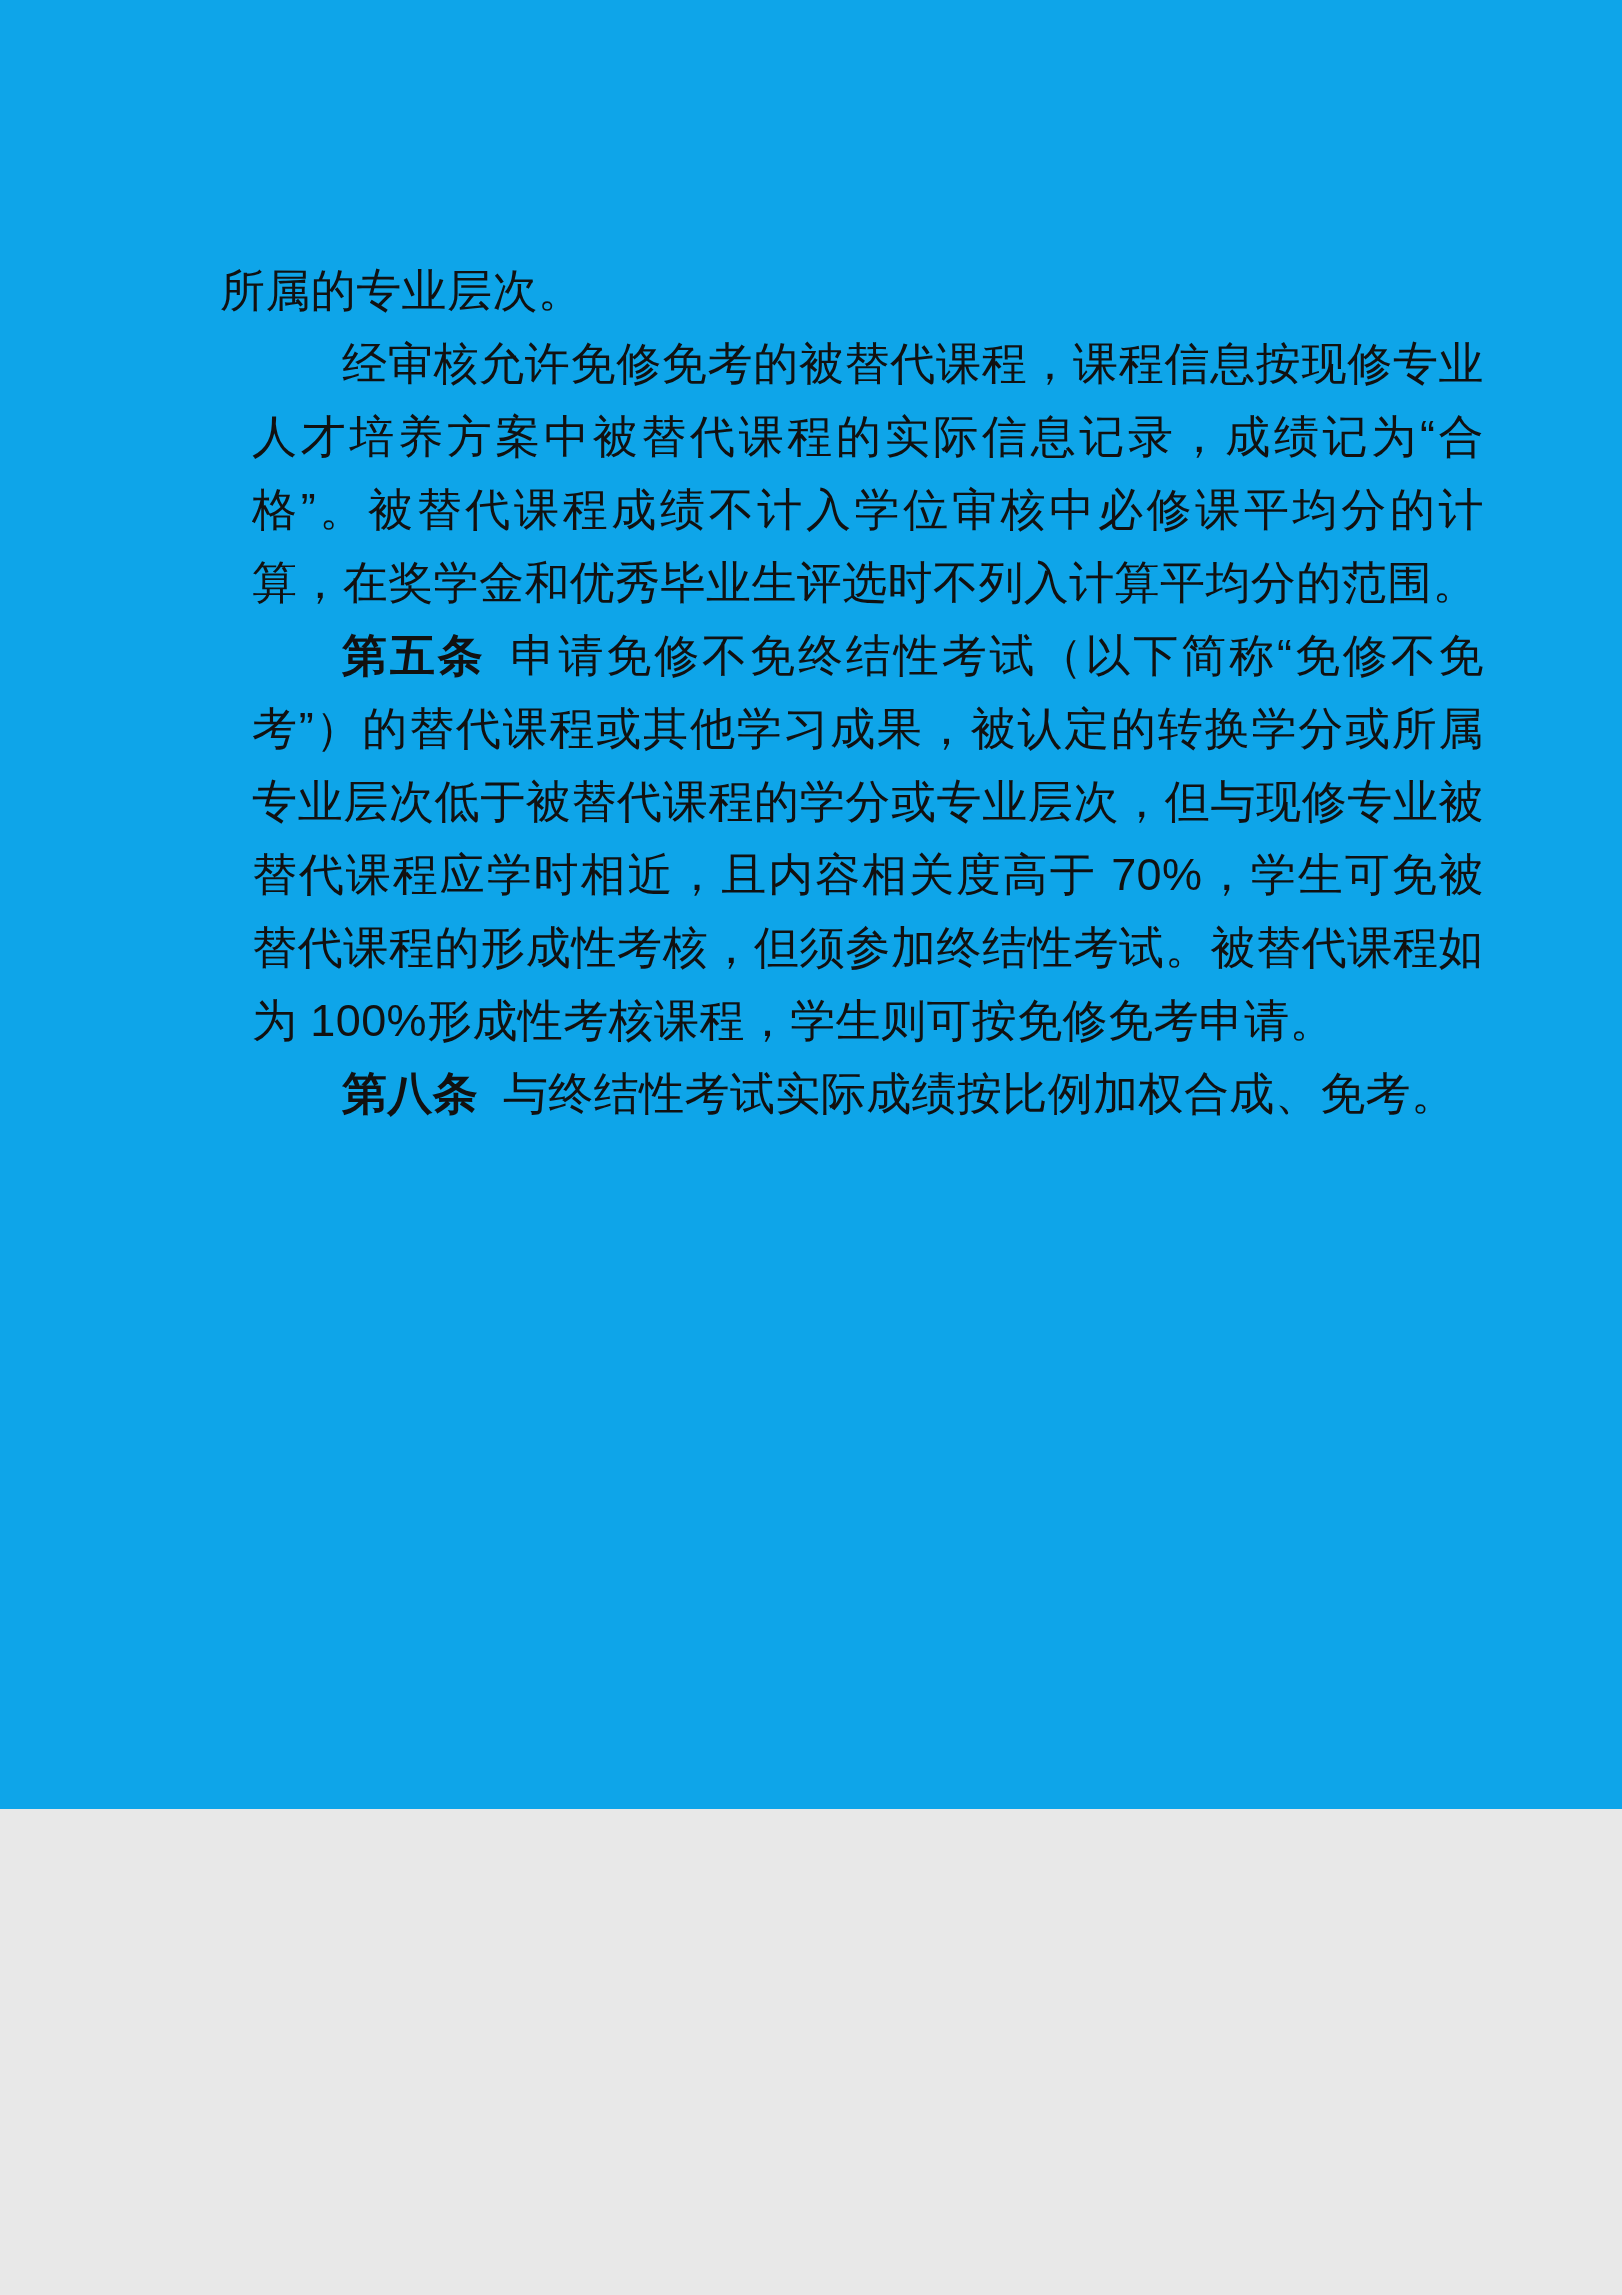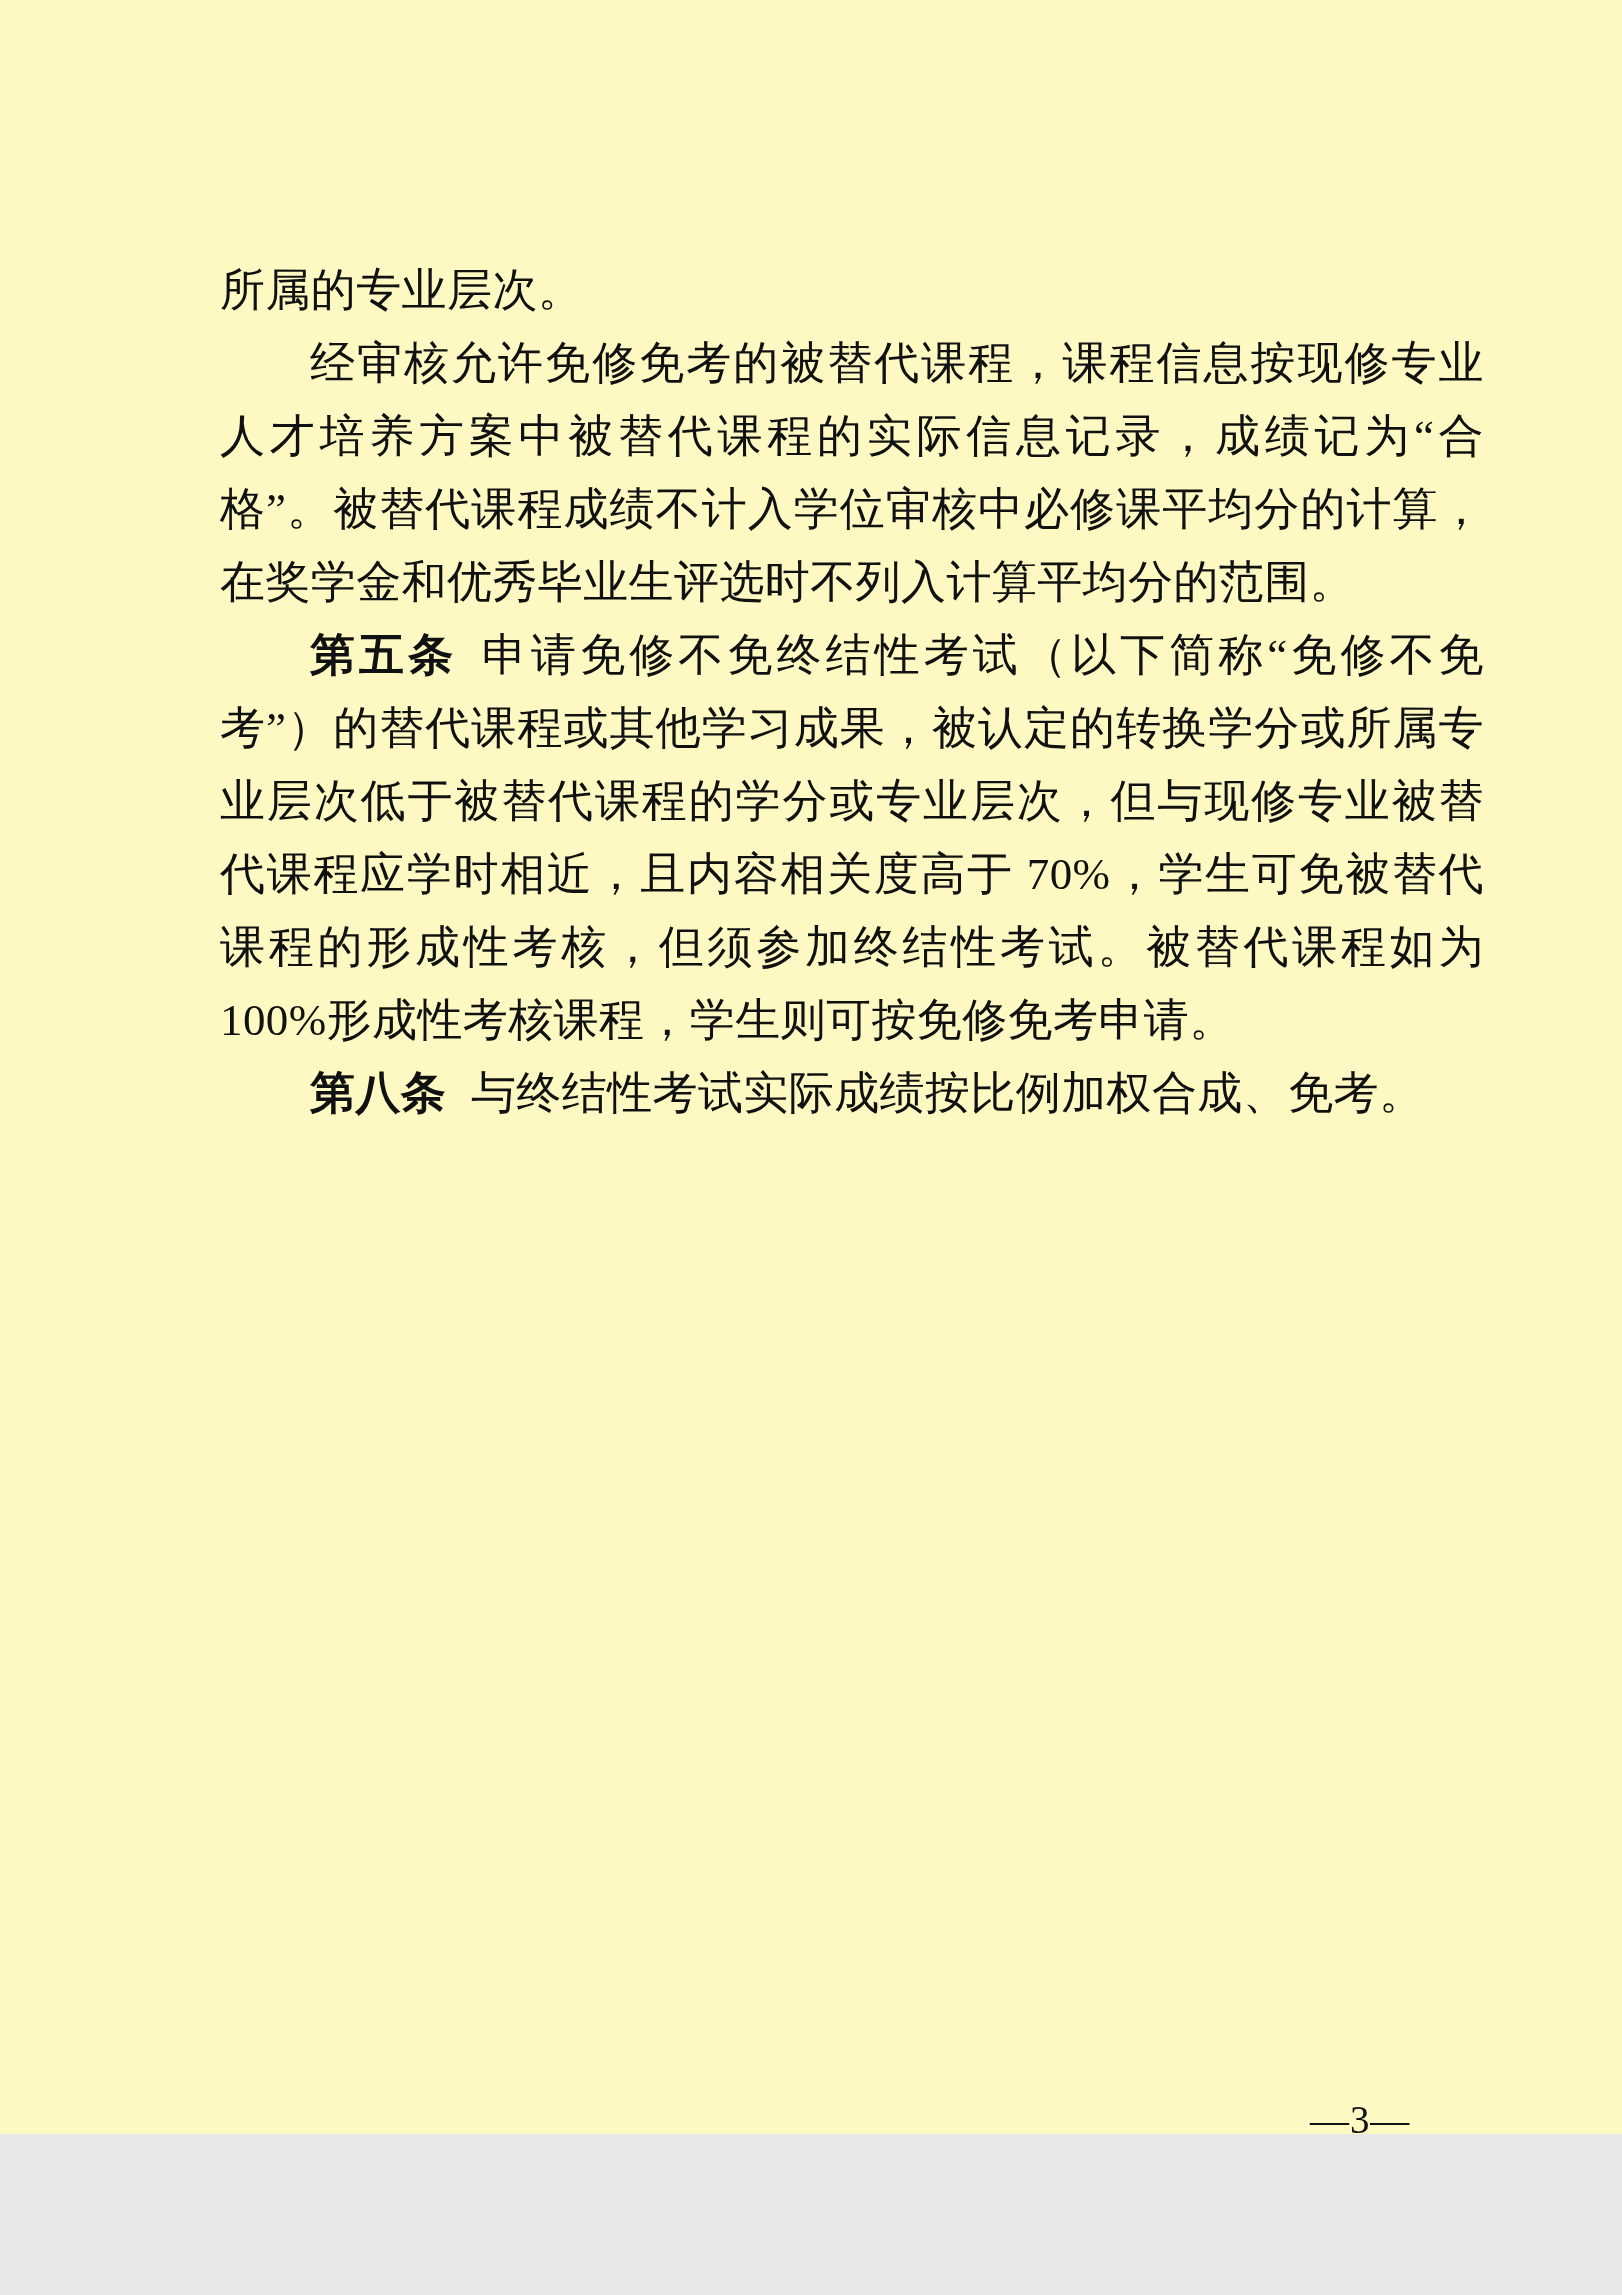--- a/index.html
+++ b/index.html
@@ -3,42 +3,43 @@
 <meta charset="utf-8">
 <style>
   html, body {
     margin: 0;
     padding: 0;
     background: #e8e8e8;
   }
   .page {
     position: relative;
     width: 1623px;
-    height: 2134px;
-    background: #fef9c3;
+    height: 1809px;
+    background: #0ea5e9;
     overflow: hidden;
-    font-family: Liberation Serif, serif;
+    font-family: Liberation Sans, sans-serif;
     color: #111111;
   }
   .content {
     position: absolute;
     left: 220px;
     top: 254px;
     width: 1264px;
     font-size: 45px;
     line-height: 73px;
     text-align: justify;
     letter-spacing: 0.4px;
   }
   .content p {
     margin: 0;
     padding: 0;
   }
   .content p.indent {
     text-indent: 2em;
+    margin-left: 32px;
   }
   .lead {
     font-weight: bold;
     margin-right: 0.55em;
   }
   .pageno {
     position: absolute;
     top: 2098px;
     right: 213px;
     font-size: 39px;

